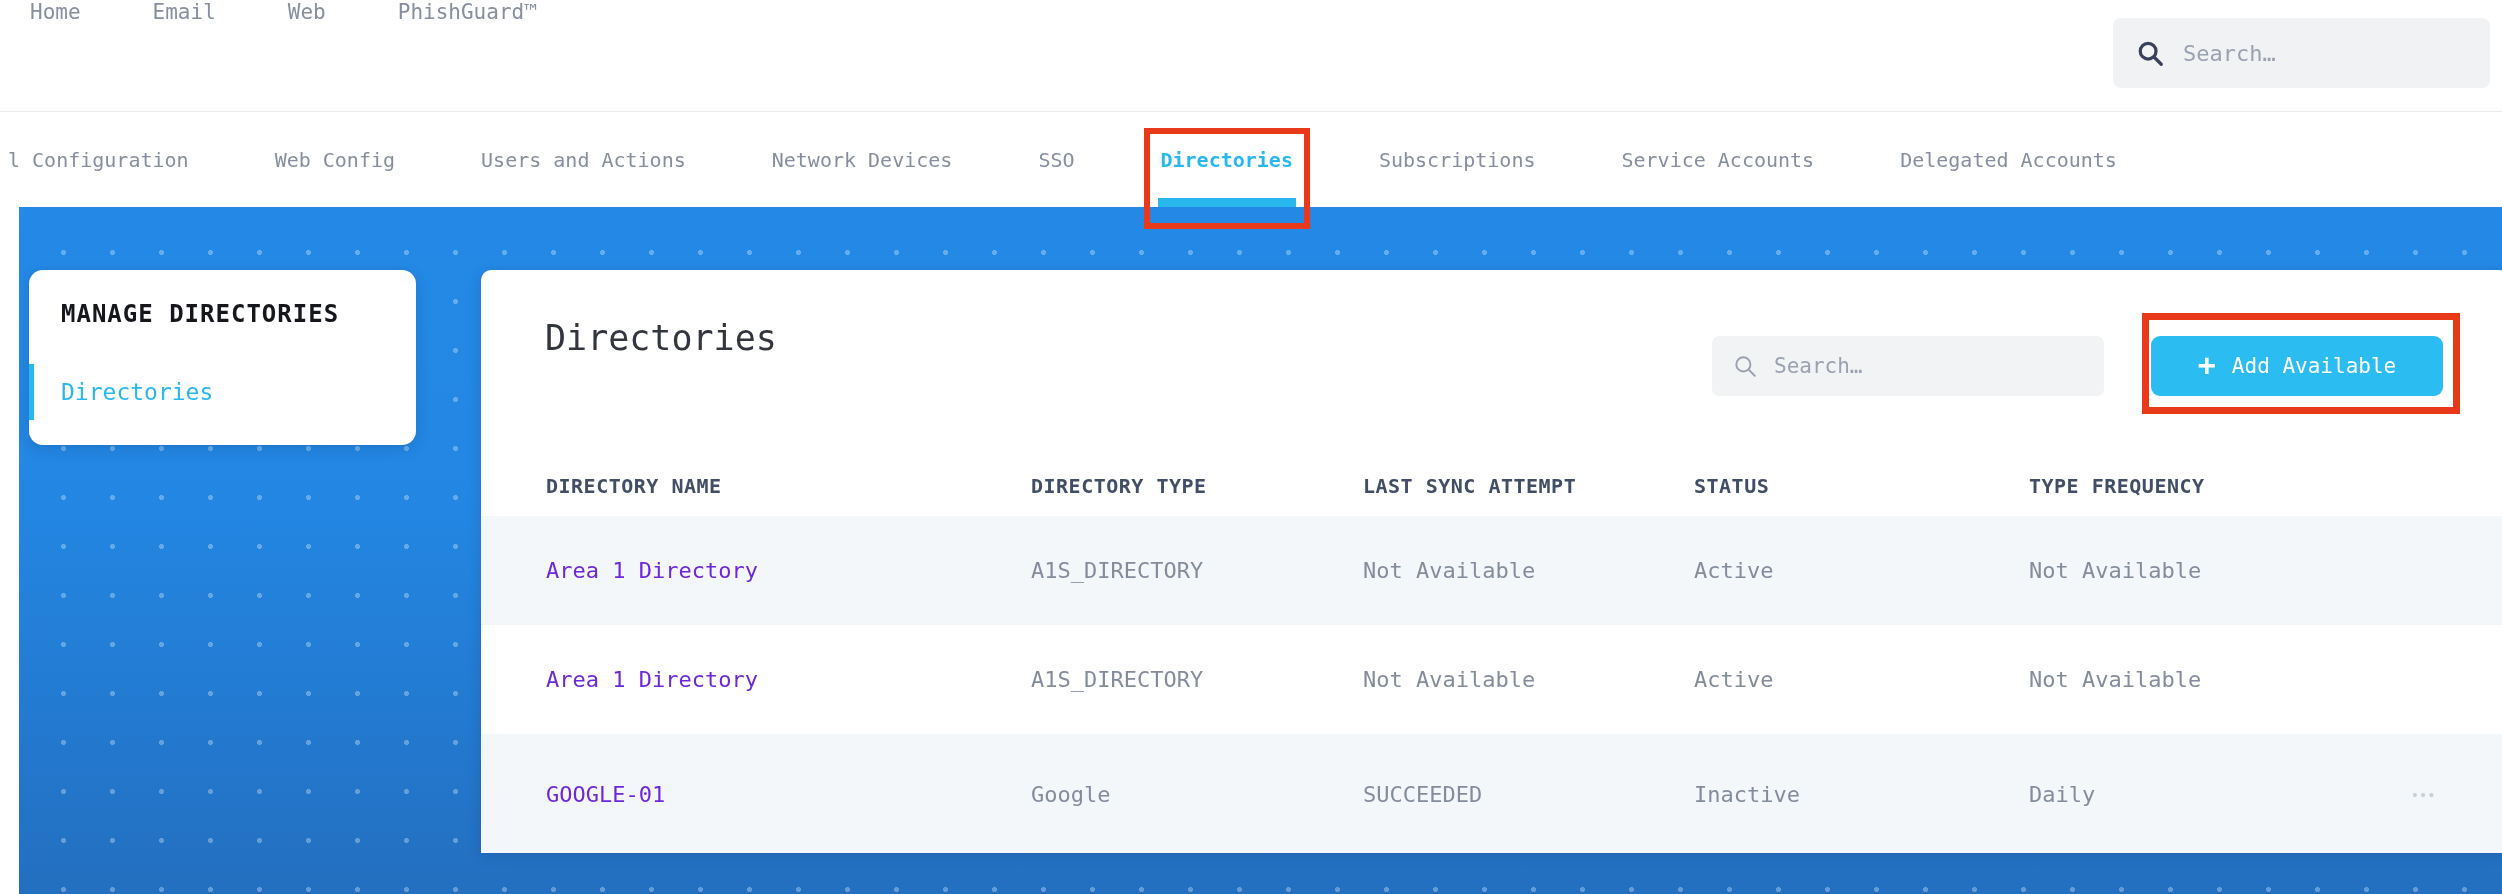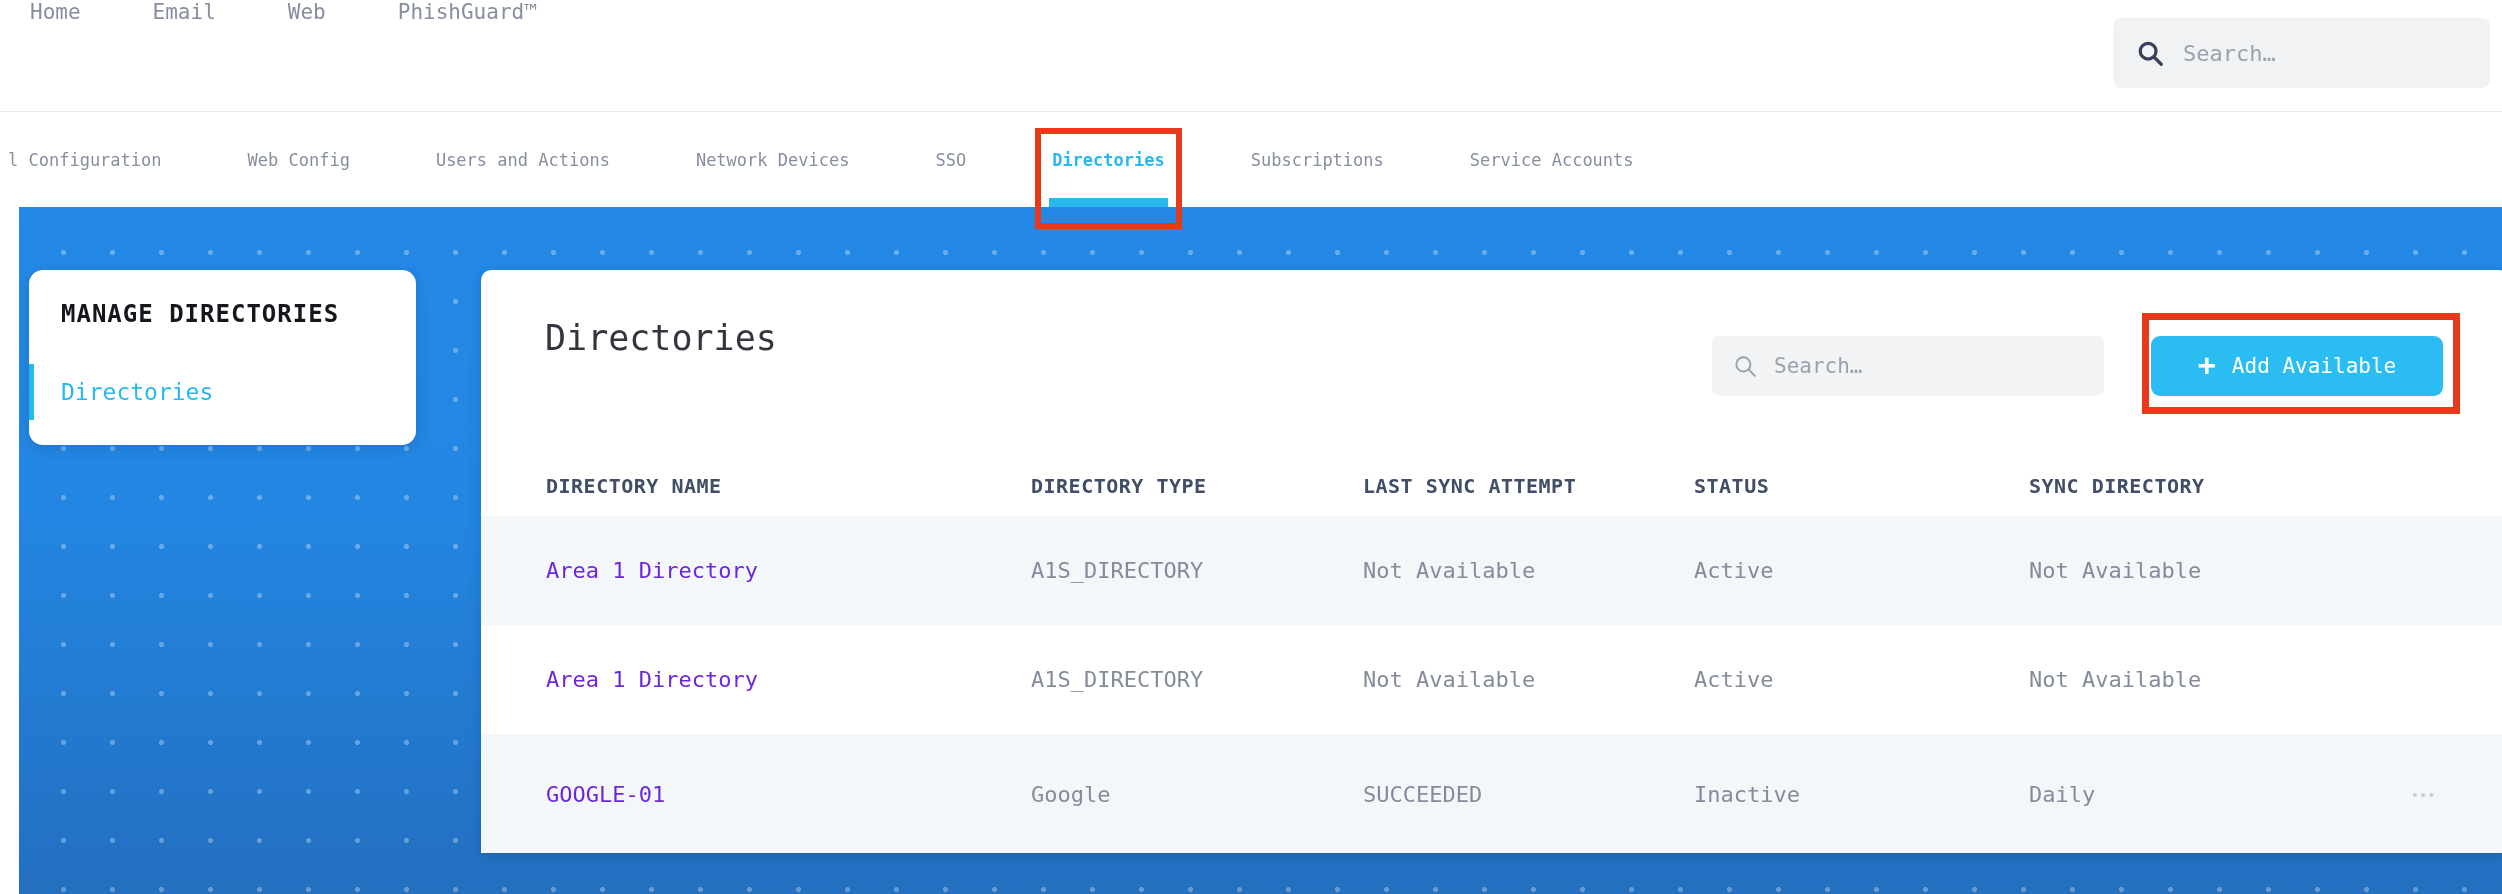--- a/index.html
+++ b/index.html
@@ -16,21 +16,21 @@
     background:#f1f2f4; border-radius:8px; display:flex; align-items:center; padding:0 22px; gap:18px; }
   .topsearch svg { width:30px; height:30px; color:#39415a; flex:0 0 auto; }
   .topsearch input { border:none; outline:none; background:transparent; font:inherit;
     font-size:22px; color:#5c6475; width:100%; }
   .topsearch input::placeholder { color:#9aa1b0; }
 
   
   .subnav { position:absolute; left:0; top:113px; width:2502px; height:94px;
     background:#fff; display:flex; align-items:center; gap:86px; padding-left:8px; z-index:3; }
   .tab { position:relative; height:100%; display:flex; align-items:center;
-    font-size:17px; color:#868e9f; cursor:pointer; white-space:nowrap; }
+    font-size:20px; color:#868e9f; cursor:pointer; white-space:nowrap; }
   .tab.active { color:#29b8ee; font-weight:bold; }
   .tab-underline { position:absolute; left:-3px; right:-3px; bottom:0; height:9px;
     background:#29b8ee; }
   .redbox-tab { position:absolute; left:-17px; right:-17px; top:15px; height:101px;
     border:6px solid #e8391b; z-index:6; pointer-events:none; }
 
   
   .bluebg { position:absolute; left:0; top:207px; width:2502px; height:687px;
     background-image:
       radial-gradient(rgba(255,255,255,0.30) 2.5px, rgba(255,255,255,0) 2.6px),
@@ -105,20 +105,21 @@
   <span class="tab">Users and Actions</span>
   <span class="tab">Network Devices</span>
   <span class="tab">SSO</span>
   <span class="tab active">
     <span>Directories</span>
     <span class="tab-underline"></span>
     <span class="redbox-tab"></span>
   </span>
   <span class="tab">Subscriptions</span>
   <span class="tab">Service Accounts</span>
+  <span class="tab">Delegated Accounts</span>
 </nav>
 
 <main class="bluebg">
 
   <aside class="side-card">
     <div class="side-card-title">MANAGE DIRECTORIES</div>
     <div class="side-item">
       <span class="side-item-bar"></span>
       <span class="side-item-label">Directories</span>
     </div>
@@ -141,21 +142,21 @@
         </button>
         <span class="redbox-btn"></span>
       </div>
     </div>
 
     <div class="tgrid thead">
       <span>DIRECTORY NAME</span>
       <span>DIRECTORY TYPE</span>
       <span>LAST SYNC ATTEMPT</span>
       <span>STATUS</span>
-      <span>SYNC DIRECTORY</span>
+      <span>TYPE FREQUENCY</span>
       <span></span>
     </div>
 
     <div class="tgrid trow alt">
       <span class="cell-link">Area 1 Directory</span>
       <span>A1S_DIRECTORY</span>
       <span>Not Available</span>
       <span>Active</span>
       <span>Not Available</span>
       <span></span>

